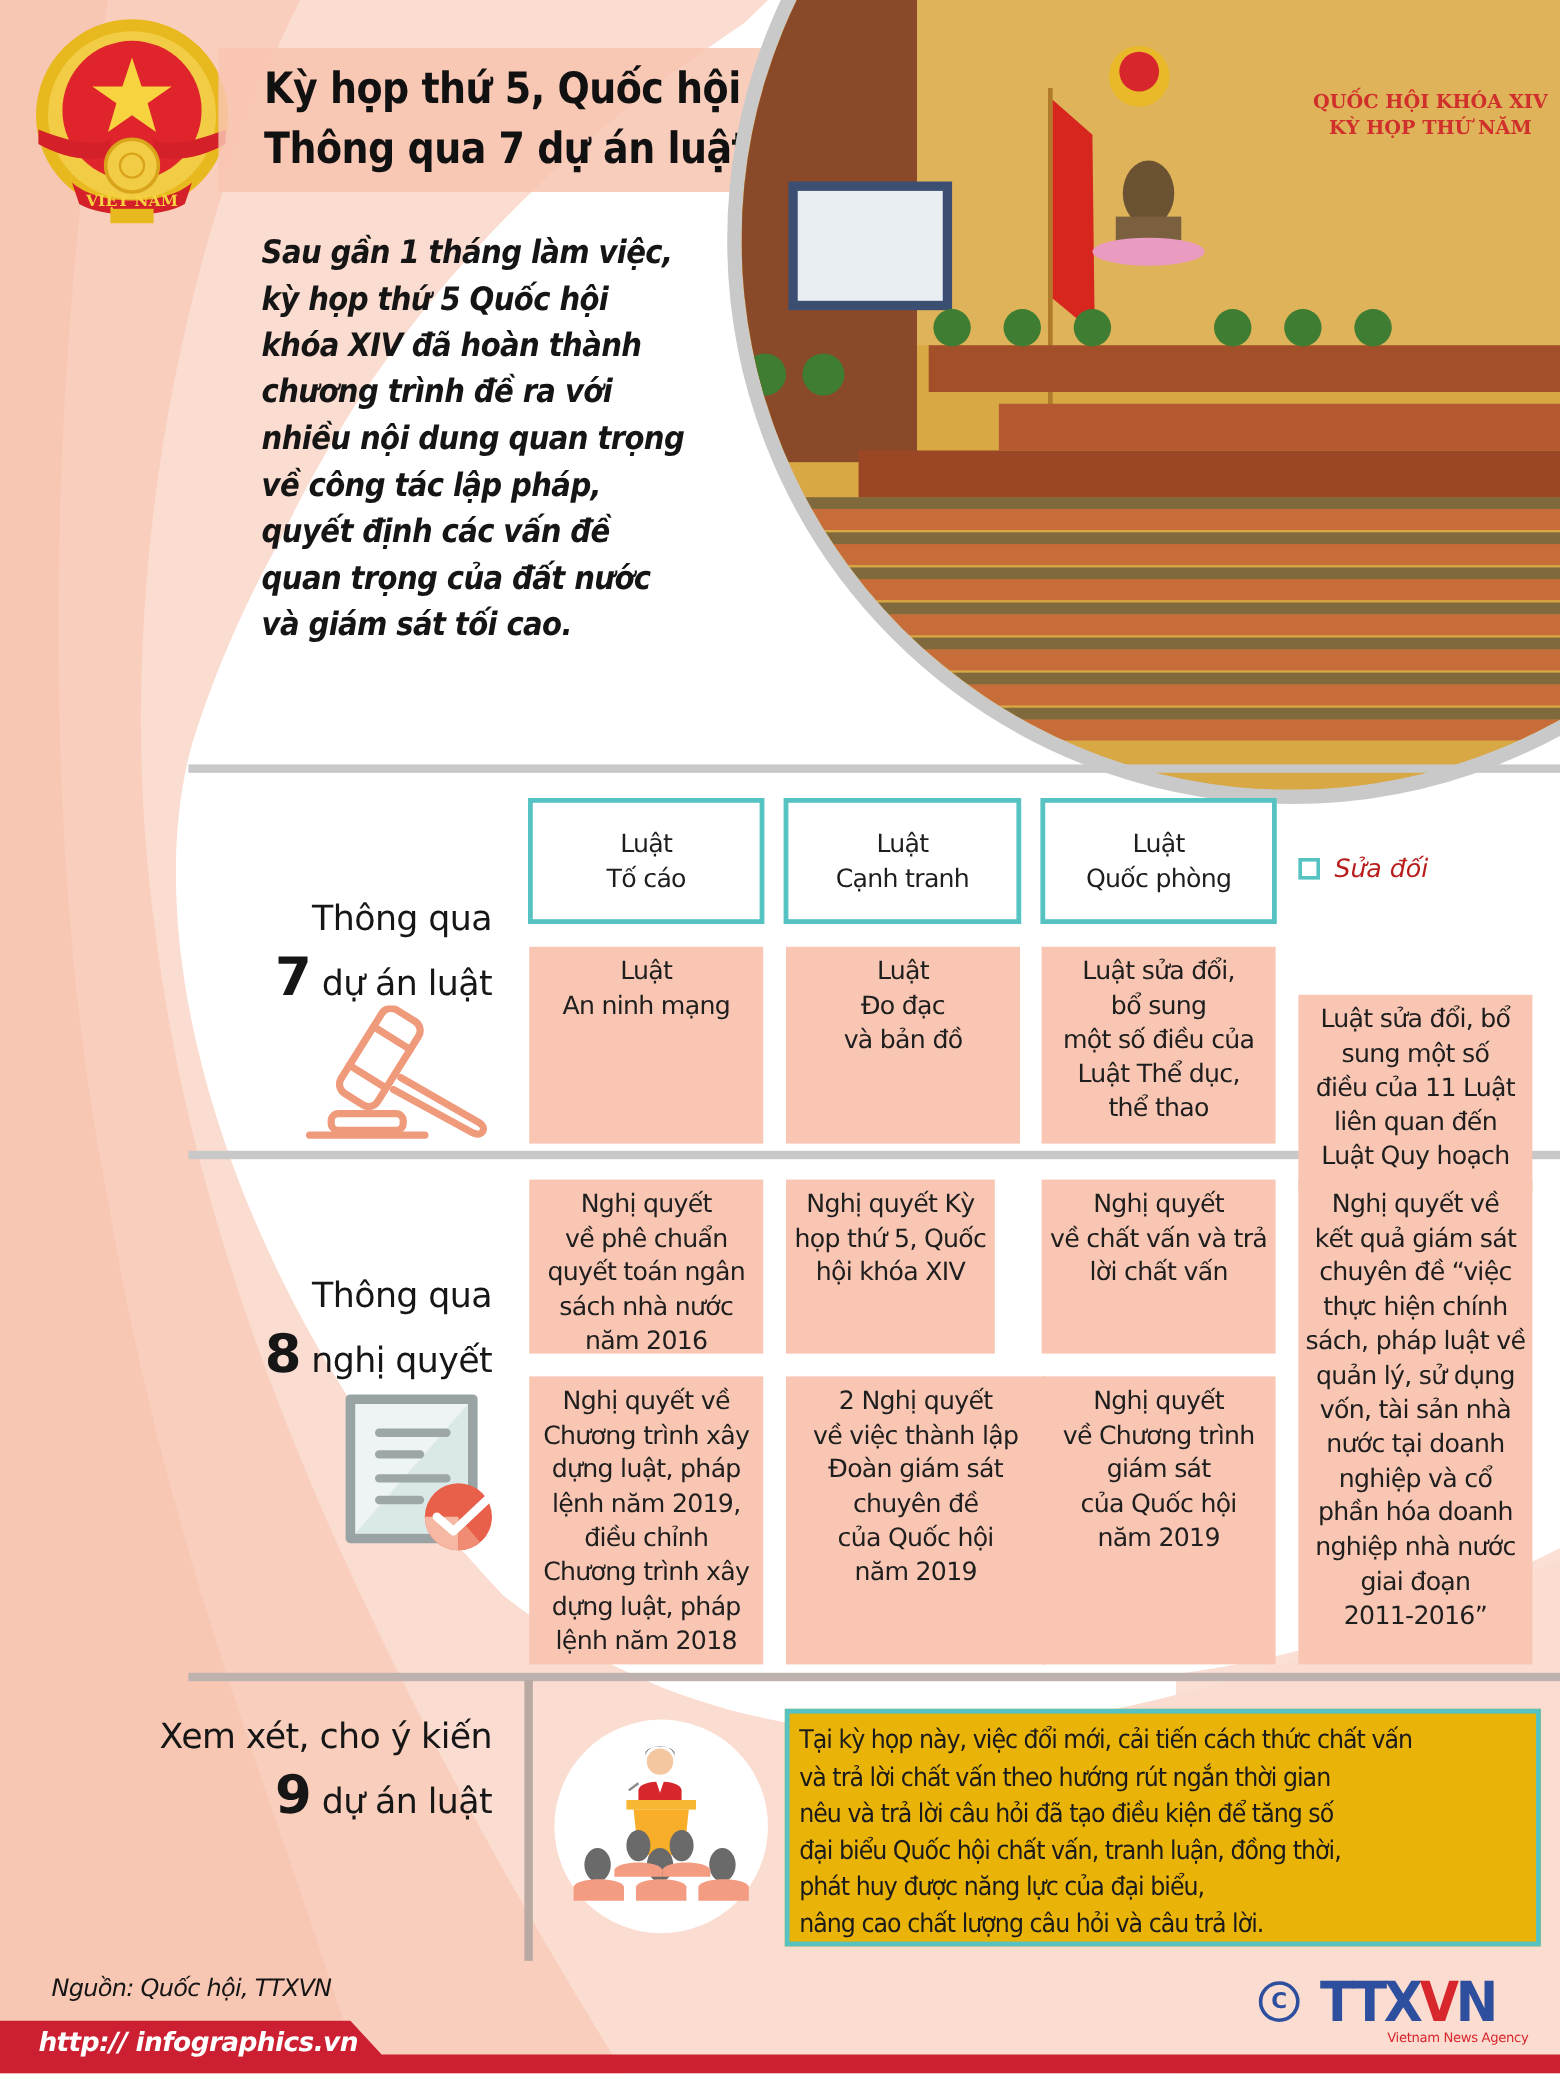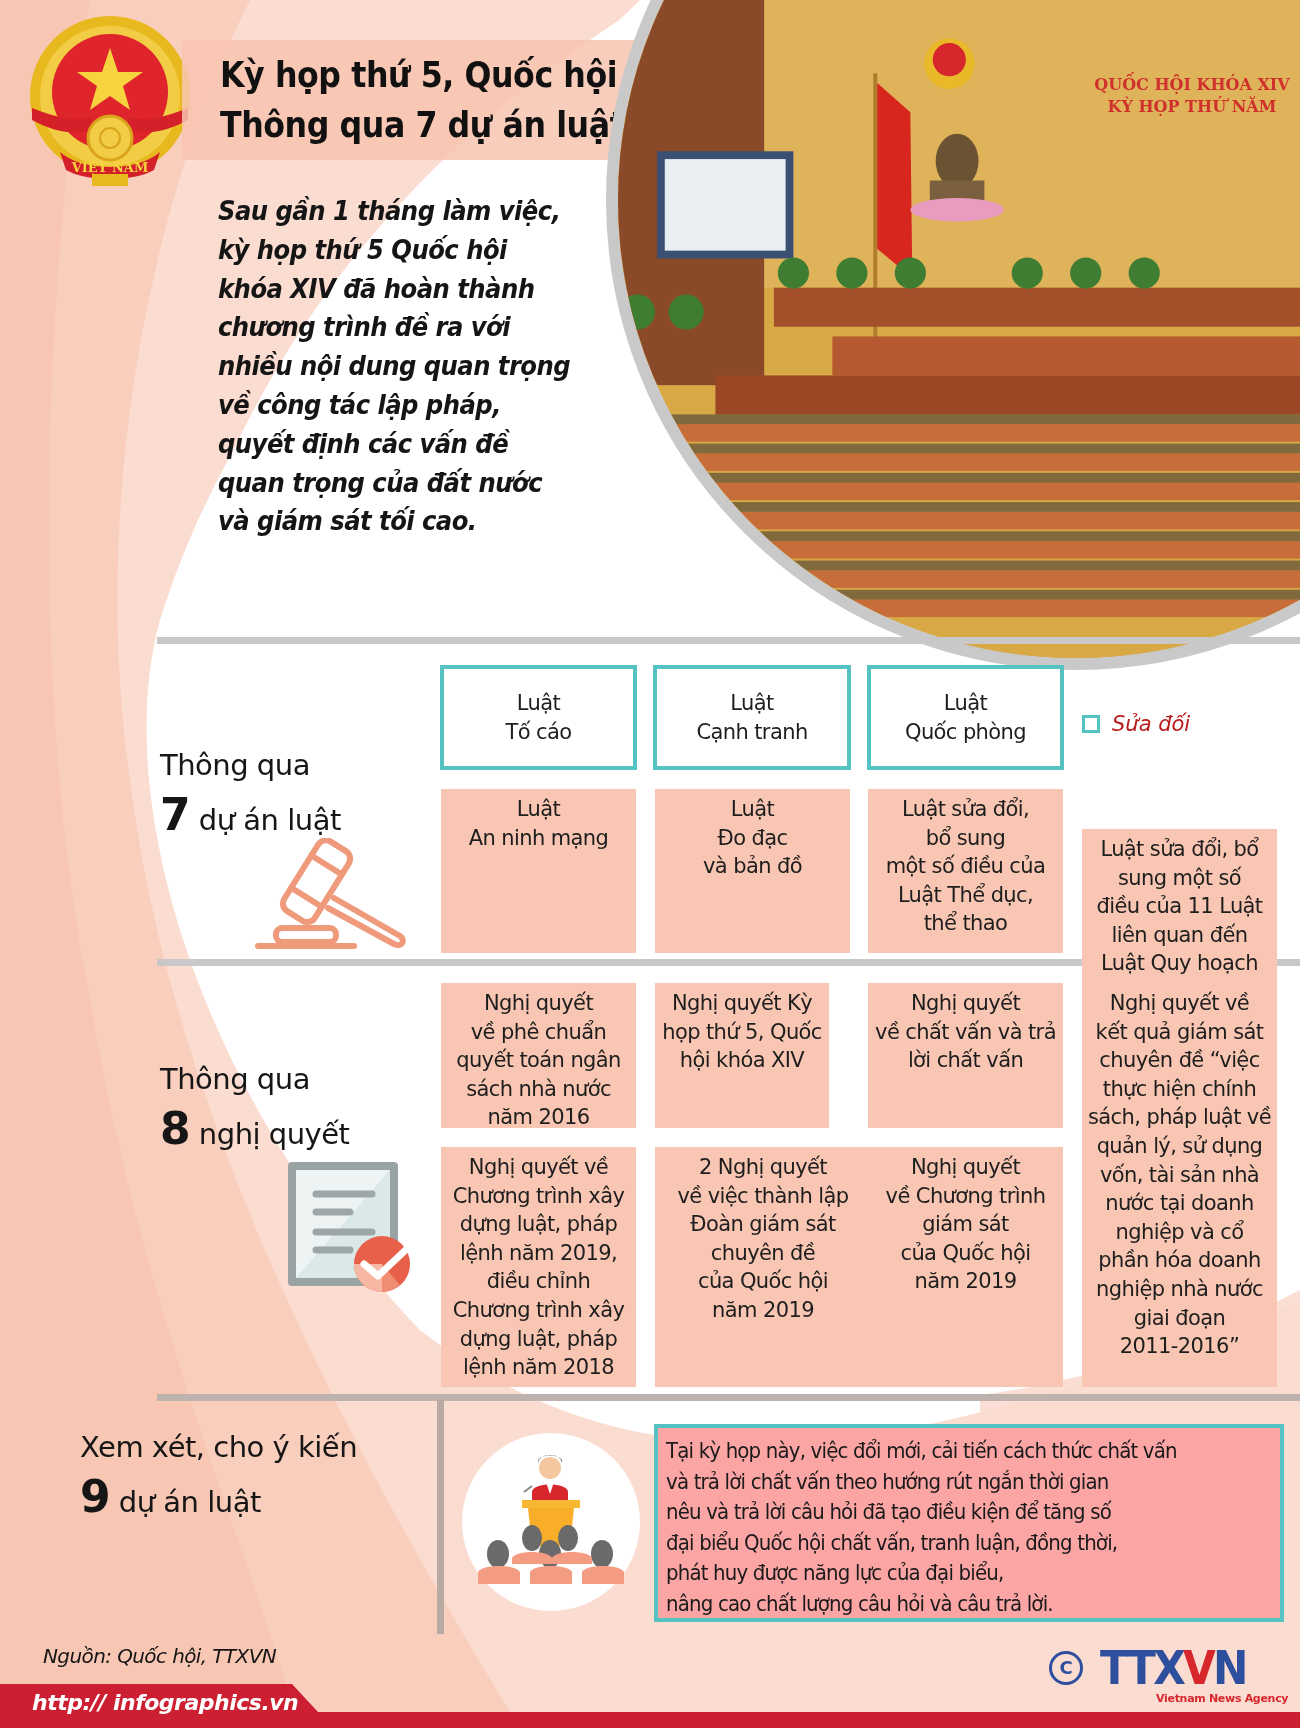--- a/index.html
+++ b/index.html
@@ -21,51 +21,51 @@
   .intro-line { display: block; white-space: nowrap; transform: scaleX(0.9); transform-origin: left; }
 
   .photo { position: absolute; left: 606px; top: -270px; width: 940px; height: 940px; border-radius: 50%;
     border: 12px solid #c9c9c9; overflow: hidden; background: #d9a94a; }
   .photo-inner { position: absolute; left: 0; top: 0; width: 100%; height: 100%; }
   .photo-caption { position: absolute; left: 1092px; top: 74px; width: 200px; text-align: center;
     font-family: "DejaVu Serif", serif; font-weight: bold; color: #d0302b; font-size: 16px; line-height: 22px; }
 
   .hline { position: absolute; left: 157px; height: 7px; background: #c8c8c8; }
 
-  .section-label { position: absolute; text-align: left; font-family: "DejaVu Sans", sans-serif; font-size: 29px; line-height: 50px; color: #161616; letter-spacing: -0.5px; }
+  .section-label { position: absolute; text-align: right; font-family: "DejaVu Sans", sans-serif; font-size: 29px; line-height: 50px; color: #161616; letter-spacing: -0.5px; }
   .section-label .num { font-weight: bold; font-size: 44px; }
 
   .cell { position: absolute; display: flex; align-items: flex-start; justify-content: center; text-align: center;
     font-family: "DejaVu Sans", sans-serif; font-size: 21px; line-height: 28.6px; color: #1e1e1e; letter-spacing: -0.6px; padding-top: 6px; }
   .cell.amended { background: #ffffff; border: 4px solid #56c2c1; align-items: center; padding-top: 0; }
   .cell.salmon { background: #f8c6b2; }
   .cell span { white-space: pre-line; }
 
   .legend { position: absolute; left: 1082px; top: 712px; display: flex; align-items: center; }
   .legend-swatch { width: 18px; height: 18px; border: 3px solid #56c2c1; background: #fff; margin-right: 12px; }
   .legend-label { font-family: "DejaVu Sans", sans-serif; font-style: italic; font-size: 21px; color: #b91c1c; }
 
   .vline { position: absolute; left: 437px; top: 1400px; width: 7px; height: 234px; background: #b8a9a3; }
 
   .speaker-circle { position: absolute; left: 462px; top: 1433px; width: 178px; height: 178px; border-radius: 50%; background: #ffffff; }
 
-  .note-box { position: absolute; left: 654px; top: 1424px; width: 630px; height: 198px; background: #fca5a5;
+  .note-box { position: absolute; left: 654px; top: 1424px; width: 630px; height: 198px; background: #eab308;
     border: 4px solid #56c2c1; padding: 8px 15px 0 8px; }
   .note-line { display: block; font-family: "DejaVu Sans", sans-serif; font-size: 21.5px; line-height: 30.6px; color: #1a1a1a; white-space: nowrap; letter-spacing: -0.9px; transform: scaleX(0.92); transform-origin: left; }
 
   .source { position: absolute; left: 32px; top: 1644px; font-family: "DejaVu Sans", sans-serif; font-size: 20px; color: #151515; letter-spacing: -0.6px; }
   .source b { font-style: italic; font-weight: normal; margin-left: 11px; }
   .source i { font-style: italic; }
   .footer-url { position: absolute; left: 32px; top: 1690px; font-family: "DejaVu Sans", sans-serif; font-style: italic; font-weight: bold; font-size: 22px; color: #ffffff; letter-spacing: -0.5px; }
 
   .copyright { position: absolute; left: 1049px; top: 1651px; width: 34px; height: 34px; border: 3px solid #2e4e9e; border-radius: 50%;
     color: #2e4e9e; font-family: "DejaVu Sans", sans-serif; font-weight: bold; font-size: 18px; line-height: 28px; text-align: center; }
   .ttxvn { position: absolute; left: 1100px; top: 1644px; font-family: "DejaVu Sans", sans-serif; font-weight: bold; font-size: 46px; line-height: 48px; color: #2e4e9e; letter-spacing: -3px; transform: scaleX(0.92); transform-origin: left; }
   .ttxvn .v { color: #d8262d; }
-  .agency { position: absolute; left: 1156px; top: 1692px; font-family: "DejaVu Sans", sans-serif; font-weight: bold; font-size: 11px; color: #d8262d; letter-spacing: -0.3px; }
+  .agency { position: absolute; left: 1156px; top: 1692px; font-family: "DejaVu Sans", sans-serif; font-weight: normal; font-size: 11px; color: #d8262d; letter-spacing: -0.3px; }
 </style>
 </head>
 <body>
 
 <svg class="bg-layer" viewBox="0 0 1300 1728" width="1300" height="1728">
   <rect x="0" y="0" width="1300" height="1728" fill="#ffffff"></rect>
 
   <path d="M0,0 L640,0 C520,120 260,300 160,620 C110,800 200,1100 420,1330 C640,1500 900,1470 1300,1300 L1300,1728 L0,1728 Z" fill="#fbdcd0"></path>
   <path d="M0,0 L250,0 C150,200 90,500 130,780 C170,1100 330,1420 520,1728 L0,1728 Z" fill="#f8c9b6" opacity="0.75"></path>
   <path d="M0,0 L90,0 C40,300 30,700 90,1000 C140,1300 230,1500 300,1728 L0,1728 Z" fill="#f6bfa9" opacity="0.5"></path>

